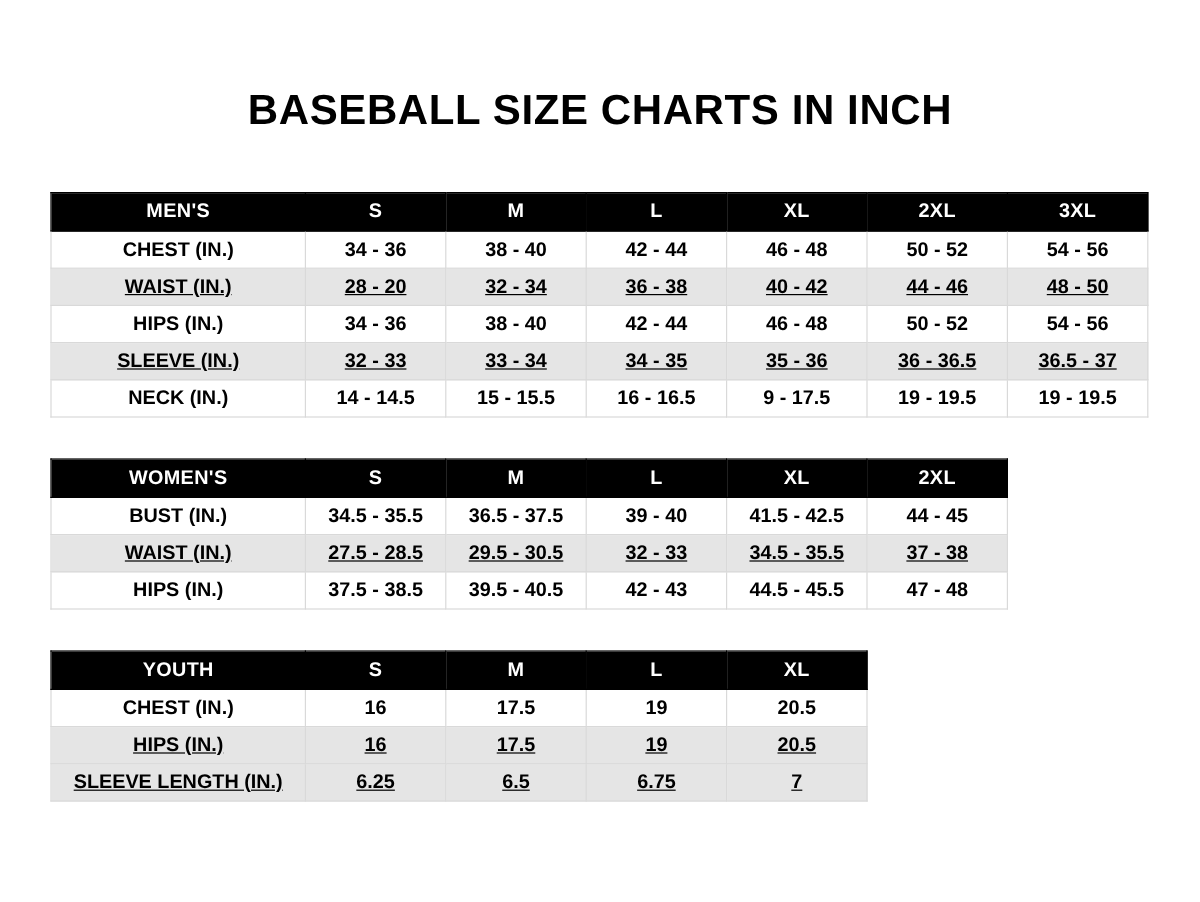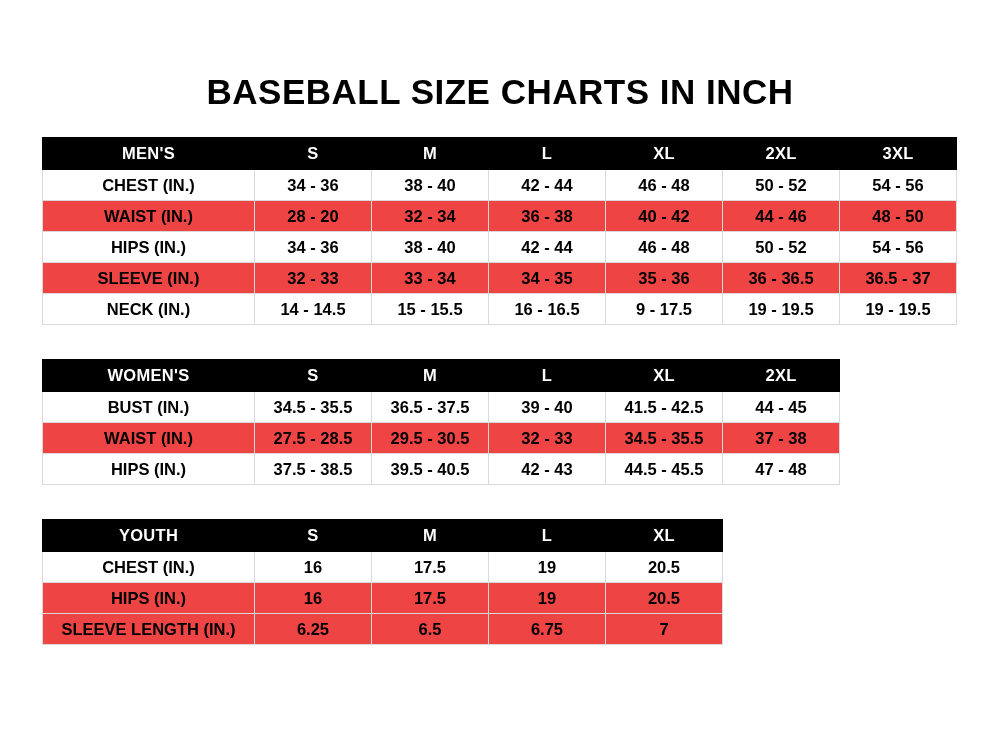--- a/index.html
+++ b/index.html
@@ -24,21 +24,21 @@
   .title {
     text-align: center;
     font-size: 35px;
     font-weight: bold;
     letter-spacing: 0.5px;
     margin: 0;
     padding-top: 72px;
     color: #000000;
   }
   .charts {
-    margin-top: 25px;
+    margin-top: 48px;
     padding-left: 42px;
     padding-right: 42px;
   }
   table.size-table {
     border-collapse: collapse;
     table-layout: fixed;
     margin-bottom: 34px;
   }
   table.size-table td,
   table.size-table th {
@@ -56,21 +56,22 @@
     background: #000000;
     color: #ffffff;
     border: 1px solid #000000;
     height: 32px;
     letter-spacing: 0.3px;
   }
   table.size-table thead th.row-label-head {
     text-align: center;
   }
   table.size-table tbody tr.alt td {
-    background: #ef4444;
+    background: #e5e5e5;
+    text-decoration: underline;
   }
   table.size-table tbody td.row-label {
     font-weight: bold;
   }
   
   #mens-table { width: 914px; }
   #mens-table col.label { width: 212px; }
   #mens-table col.val { width: 117px; }
 
   #womens-table { width: 797px; }

